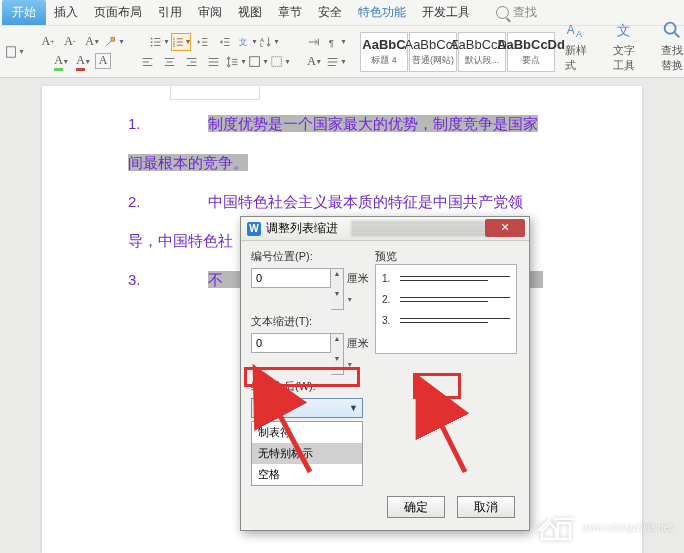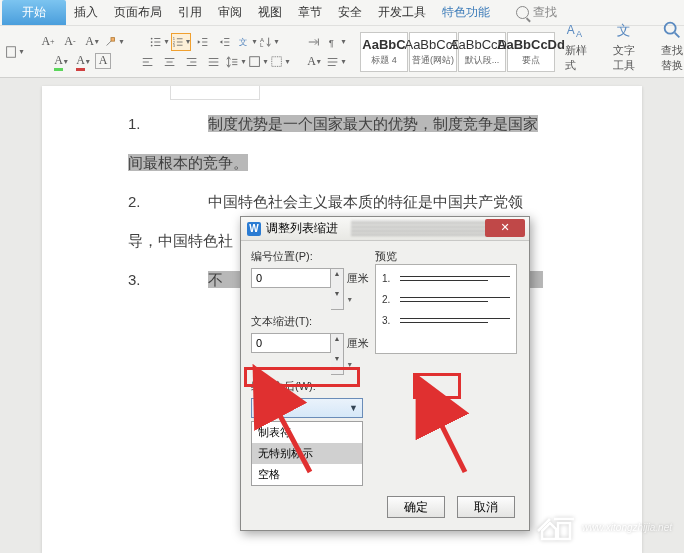--- a/index.html
+++ b/index.html
@@ -1,20 +1,20 @@
 <!DOCTYPE html>
 <html><head>
 <meta charset="utf-8">
 <style>
 * { box-sizing: border-box; margin: 0; padding: 0; }
 body { font-family: "Microsoft YaHei", sans-serif; font-size: 12px; background: #fff; width: 684px; height: 553px; position: relative; overflow: hidden; }
 
 
 .ribbon-tabs { background: #f5f5f3; border-bottom: 1px solid #e0e0de; height: 26px; display: flex; align-items: center; padding: 0 2px; }
-.tab-active { background: linear-gradient(#7cc4f0, #4a9edc); color: #fff; padding: 4px 20px; font-size: 12px; border-radius: 2px 2px 0 0; }
+.tab-active { background: linear-gradient(#7cc4f0, #4a9edc); color: #fff; padding: 4px 10px; font-size: 12px; border-radius: 2px 2px 0 0; }
 .tab { padding: 4px 8px; color: #333; font-size: 12px; cursor: pointer; }
 .tab-link { color: #3a7ab8; }
 .search-box { margin-left: 18px; display: flex; align-items: center; color: #888; }
 .search-icon { width: 13px; height: 13px; border: 1.5px solid #888; border-radius: 50%; position: relative; margin-right: 4px; }
 .search-icon::after { content: ''; position: absolute; width: 5px; height: 1.5px; background: #888; bottom: -2px; right: -3px; transform: rotate(45deg); }
 
 
 .ribbon { background: #f5f5f3; height: 52px; border-bottom: 1px solid #d0d0ce; display: flex; align-items: center; padding: 2px 4px; gap: 4px; }
 .rgroup { display: flex; align-items: center; gap: 2px; }
 .rbtn { width: 20px; height: 18px; display: flex; align-items: center; justify-content: center; color: #555; background: #f5f5f3; }
@@ -26,21 +26,21 @@
 .style-box { border: 1px solid #c8c8c6; background: #fff; width: 48px; height: 40px; display: flex; flex-direction: column; align-items: center; justify-content: center; font-size: 9px; color: #666; }
 .style-preview { font-size: 13px; color: #333; margin-bottom: 2px; }
 
 .big-btn { display: flex; flex-direction: column; align-items: center; gap: 2px; padding: 2px 6px; color: #555; font-size: 11px; }
 .big-btn svg { width: 22px; height: 22px; }
 
 
 .doc-wrap { background: #eaeae8; height: 475px; padding: 8px 0 0 42px; position: relative; }
 .page { background: #fff; width: 600px; height: 100%; padding: 18px 48px 18px 86px; position: relative; box-shadow: 0 1px 3px rgba(0,0,0,0.15); }
 .hl { background: #b8b8b8; }
-.line { font-size: 15px; line-height: 2.6; color: #404040; }
+.line { font-size: 15px; line-height: 2.6; color: #6d28d9; }
 .num { display: inline-block; width: 80px; }
 
 
 .dialog { position: absolute; left: 240px; top: 216px; width: 290px; background: #f0f0ee; border: 1px solid #8a8a88; box-shadow: 2px 3px 10px rgba(0,0,0,0.35); font-size: 12px; }
 .dlg-title { background: linear-gradient(#f8f8f6,#e8e8e4); border-bottom: 1px solid #c8c8c6; height: 24px; display: flex; align-items: center; padding: 0 6px; position: relative; }
 .dlg-icon { width: 14px; height: 14px; background: #2b7cd3; color: #fff; font-size: 10px; font-weight: bold; display: flex; align-items: center; justify-content: center; margin-right: 5px; border-radius: 2px; }
 .dlg-close { position: absolute; right: 4px; top: 2px; width: 40px; height: 18px; background: #c04848; color: #fff; text-align: center; font-size: 11px; line-height: 17px; border-radius: 2px; }
 .dlg-title-blur { position: absolute; left: 110px; top: 3px; width: 150px; height: 16px; background: repeating-linear-gradient(0deg, rgba(120,120,120,0.35), rgba(120,120,120,0.35) 2px, rgba(170,170,170,0.25) 2px, rgba(170,170,170,0.25) 4px); filter: blur(1px); }
 
 .dlg-body { display: flex; padding: 8px 10px 4px 10px; gap: 4px; }
@@ -83,22 +83,22 @@
 
 <div class="ribbon-tabs">
   <div class="tab-active">开始</div>
   <div class="tab">插入</div>
   <div class="tab">页面布局</div>
   <div class="tab">引用</div>
   <div class="tab">审阅</div>
   <div class="tab">视图</div>
   <div class="tab">章节</div>
   <div class="tab">安全</div>
+  <div class="tab tab-link">特色功能</div>
   <div class="tab">开发工具</div>
-  <div class="tab tab-link">特色功能</div>
   <div class="search-box">
     <div class="search-icon"></div>
     <span>查找</span>
   </div>
 </div>
 
 <div class="ribbon">
   <div class="rgroup">
     <div class="rbtn dd">
         <svg viewBox="0 0 16 16">

